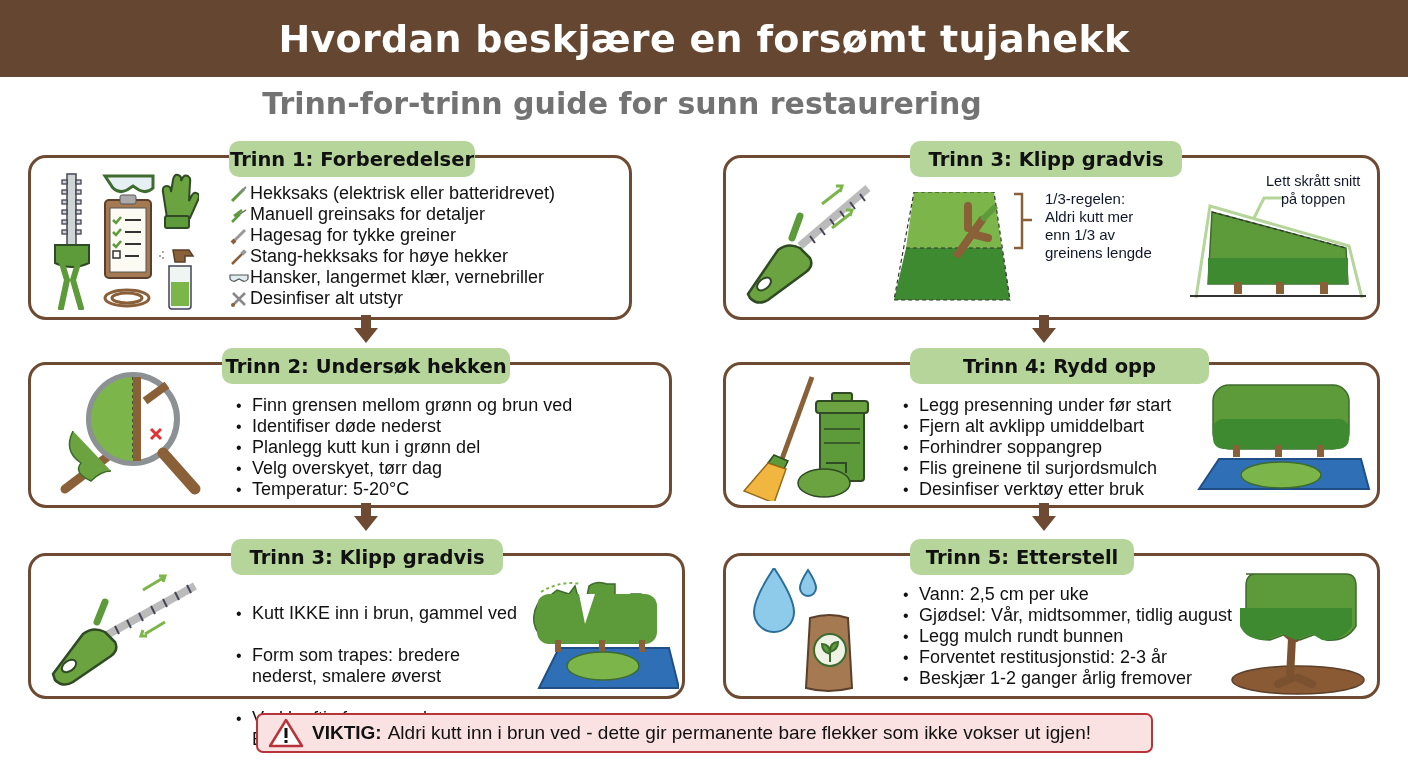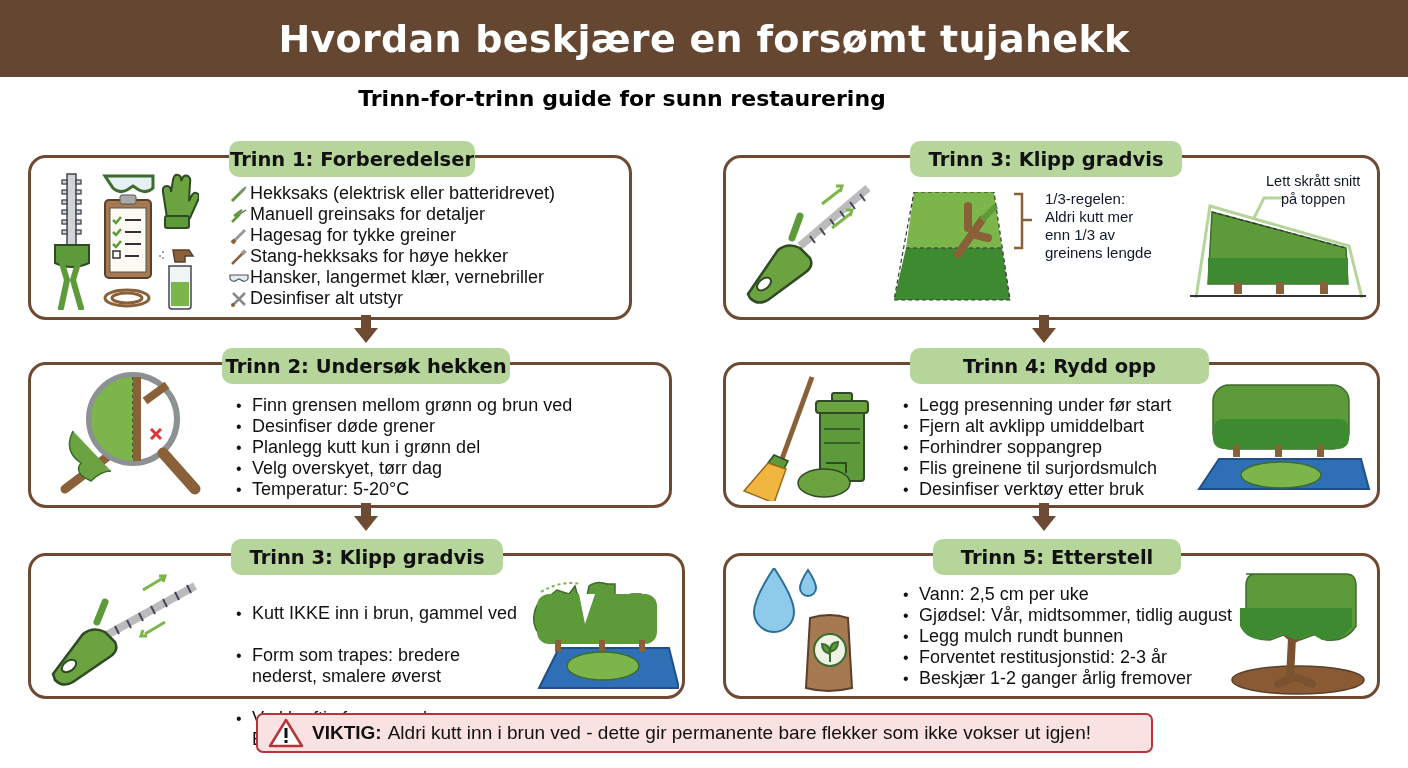--- a/index.html
+++ b/index.html
@@ -7,21 +7,21 @@
   body { font-family: "Liberation Sans", "DejaVu Sans", sans-serif; color: #1a1a1a; position: relative; }
 
   .header {
     position: absolute; left: 0; top: 0; width: 1408px; height: 77px;
     background: #654630; display: flex; align-items: center; justify-content: center;
   }
   .header h1 { color: #ffffff; font-family: "DejaVu Sans", sans-serif; font-weight: bold; font-size: 38px; letter-spacing: 0.3px; }
 
   .subtitle {
     position: absolute; left: 0; top: 86px; width: 1244px; text-align: center;
-    font-family: "DejaVu Sans", sans-serif; font-weight: bold; font-size: 22px; color: #000000;
+    font-family: "DejaVu Sans", sans-serif; font-weight: bold; font-size: 30px; color: #737373;
   }
 
   .panel {
     position: absolute; border: 3px solid #6e4a32; border-radius: 18px; background: #ffffff;
   }
   .pill {
     position: absolute; top: -17px; height: 36px; padding: 0 22px;
     background: #b5d59b; border-radius: 10px;
     display: flex; align-items: center; justify-content: center;
     font-family: "DejaVu Sans", sans-serif; font-weight: bold; font-size: 19.5px; color: #111;
@@ -194,21 +194,21 @@
     <path d="M108 82 L140 118" stroke="#8a6038" stroke-width="11" stroke-linecap="round"></path>
   </svg>
 
   <ul class="list" style="left:205px; top:30px;">
     <li>
         <span class="bullet">•</span>
         <span>Finn grensen mellom grønn og brun ved</span>
       </li>
     <li>
         <span class="bullet">•</span>
-        <span>Desinfiser døde grener</span>
+        <span>Identifiser døde nederst</span>
       </li>
     <li>
         <span class="bullet">•</span>
         <span>Planlegg kutt kun i grønn del</span>
       </li>
     <li>
         <span class="bullet">•</span>
         <span>Velg overskyet, tørr dag</span>
       </li>
     <li>
@@ -380,21 +380,21 @@
     <ellipse cx="90" cy="96" rx="40" ry="13" fill="#7cb549" stroke="#3e6b2e" stroke-width="1.5"></ellipse>
   </svg>
 </div>
 
 <div class="arrow" style="left:1032px; top:503px;">
     <div class="stem"></div>
     <div class="head"></div>
   </div>
 
 <div class="panel" style="left:723px; top:553px; width:657px; height:146px;">
-  <div class="pill" style="left:184px; width:248px;margin-left:23px;">Trinn 5: Etterstell</div>
+  <div class="pill" style="left:184px; width:224px;">Trinn 5: Etterstell</div>
 
   <svg class="illus" style="left:22px; top:12px;" width="130" height="128" viewBox="0 0 130 128">
     <path d="M26 0 Q6 30 6 44 a20 20 0 0 0 40 0 Q46 30 26 0 z" fill="#8ecbeb" stroke="#2a6f9a" stroke-width="2"></path>
     <path d="M60 2 Q52 14 52 20 a8 8 0 0 0 16 0 Q68 14 60 2 z" fill="#8ecbeb" stroke="#2a6f9a" stroke-width="2"></path>
     <path d="M62 50 q20 -6 38 0 l4 70 q-24 6 -46 0 z" fill="#a57a52" stroke="#5a3f2a" stroke-width="2"></path>
     <circle cx="82" cy="82" r="16" fill="#eef3e6" stroke="#3e6b2e" stroke-width="2"></circle>
     <path d="M82 94 v-14 M82 86 q-8 -2 -8 -10 q8 0 8 10 M82 84 q8 -2 8 -10 q-8 0 -8 10" stroke="#3e6b2e" stroke-width="2" fill="#5c9a3a"></path>
   </svg>
 
   <ul class="list" style="left:177px; top:28px;">

